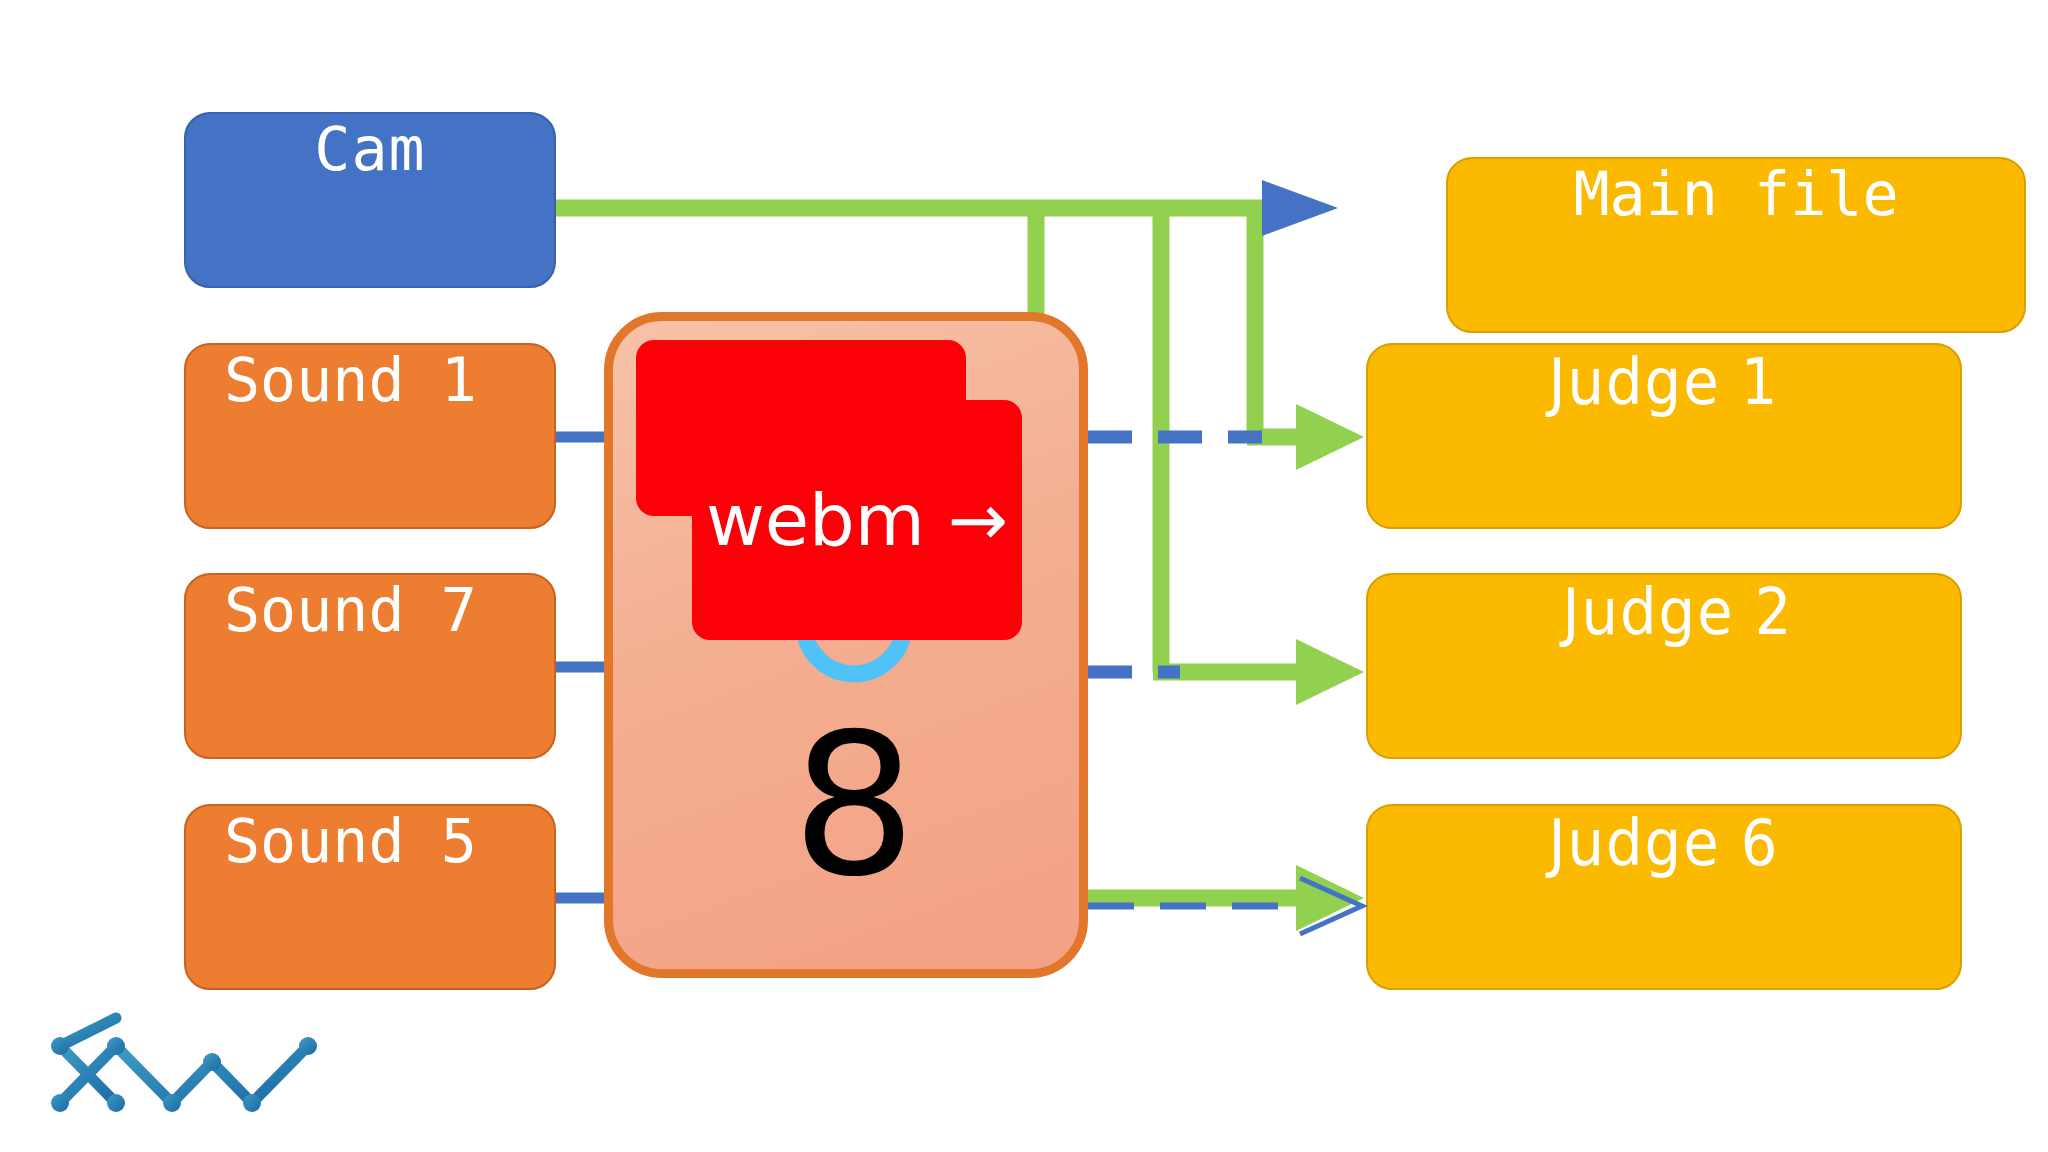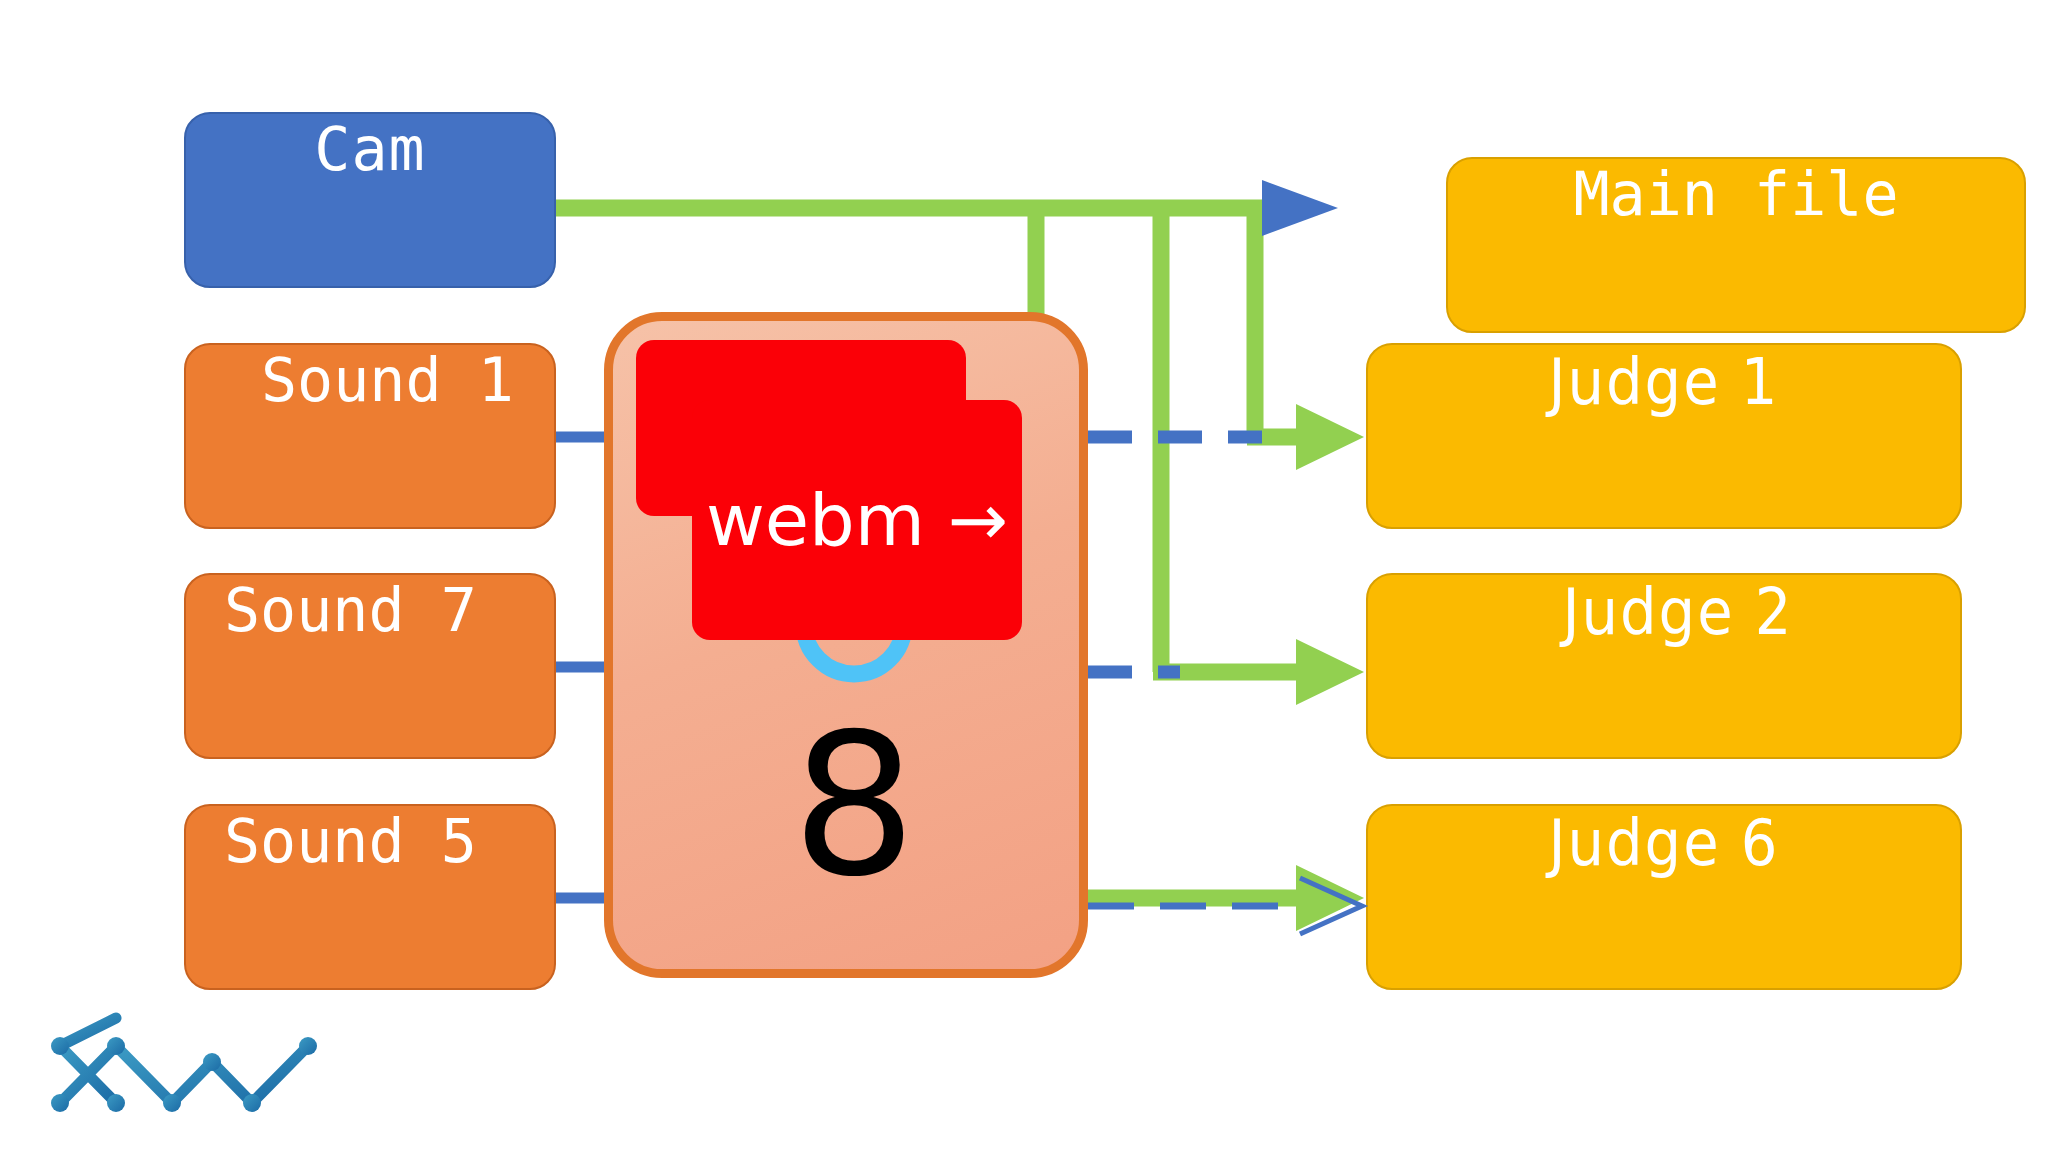--- a/index.html
+++ b/index.html
@@ -149,21 +149,21 @@
 
     <line x1="1088" y1="437" x2="1262" y2="437" stroke="#4472C4" stroke-width="13" stroke-dasharray="44 26"></line>
     <line x1="1088" y1="672" x2="1180" y2="672" stroke="#4472C4" stroke-width="13" stroke-dasharray="44 26"></line>
     <line x1="1088" y1="906" x2="1340" y2="906" stroke="#4472C4" stroke-width="7" stroke-dasharray="46 26"></line>
   </svg>
 
   <div class="node node-cam" id="box-cam" style="left:184px; top:112px; width:372px; height:176px;">
     <span class="lbl">Cam</span>
   </div>
 
-  <div class="node node-sound" style="left:184px; top:343px; width:372px; height:186px;padding-left:37px;">
+  <div class="node node-sound" style="left:184px; top:343px; width:372px; height:186px;">
     <span class="lbl">Sound 1</span>
   </div>
 
   <div class="node node-sound" style="left:184px; top:573px; width:372px; height:186px;">
     <span class="lbl">Sound 7</span>
   </div>
 
   <div class="node node-sound" style="left:184px; top:804px; width:372px; height:186px;">
     <span class="lbl">Sound 5</span>
   </div>

